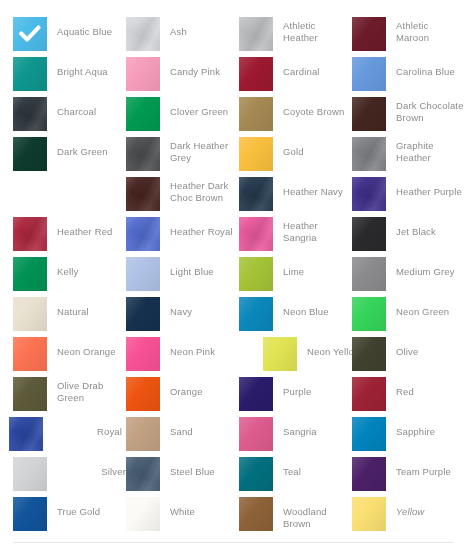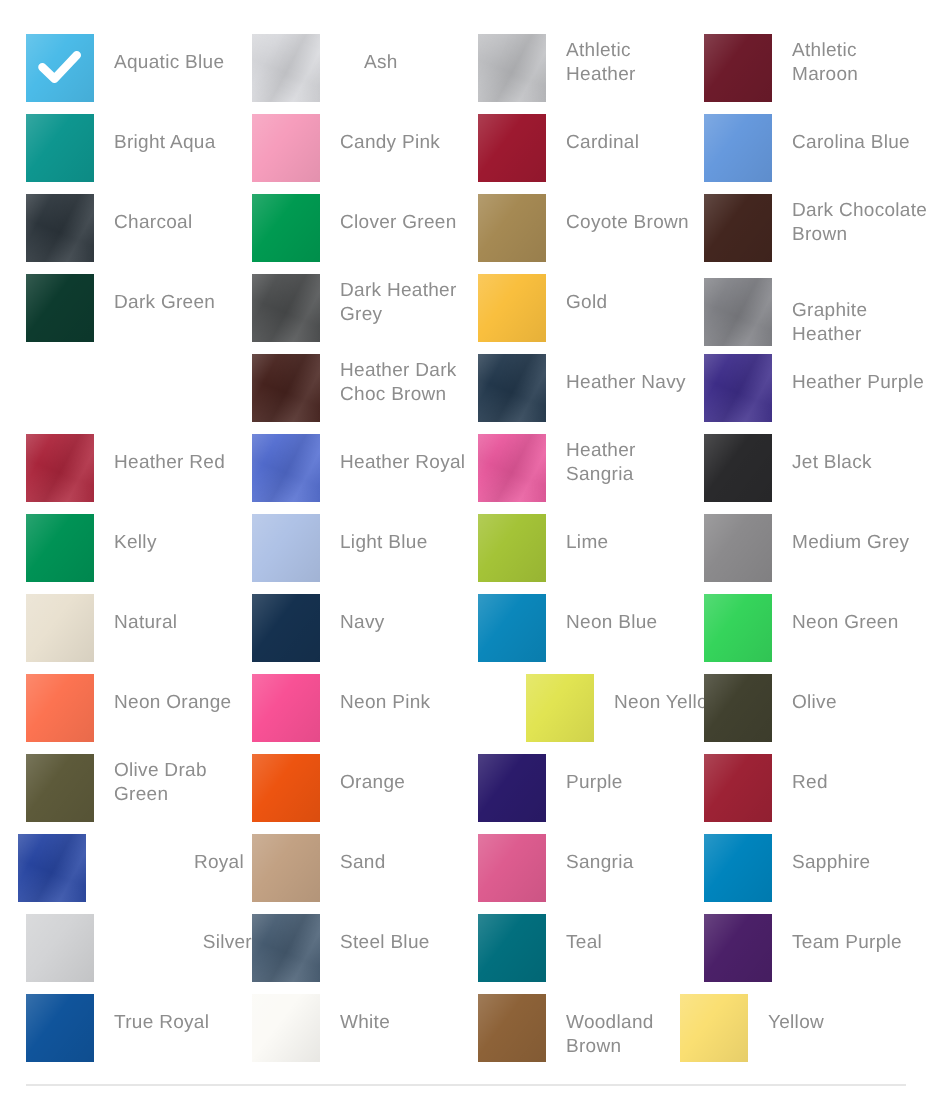--- a/index.html
+++ b/index.html
@@ -89,21 +89,21 @@
       <div class="swatch-chip" style="background-color: rgb(75, 187, 232);">
         <span class="sheen"></span>
         <span class="check-icon">
           <svg width="22" height="18" viewBox="0 0 22 18" aria-hidden="true">
             <path d="M2.2 8.6 L8.2 14.4 L19.4 2.6" fill="none" stroke="#ffffff" stroke-width="4.2" stroke-linecap="round" stroke-linejoin="round"></path>
           </svg>
         </span>
       </div>
       <span class="swatch-label">Aquatic Blue</span>
     </div>
-    <div class="swatch-option" style="left: 126px; top: 17px; gap: 12px;">
+    <div class="swatch-option" style="left: 126px; top: 17px;">
       <div class="swatch-chip" style="background-color: rgb(220, 221, 225);">
         <span class="heather-tex"></span>
       </div>
       <span class="swatch-label">Ash</span>
     </div>
     <div class="swatch-option two-line" style="left: 239px; top: 17px;">
       <div class="swatch-chip" style="background-color: rgb(195, 196, 199);">
         <span class="heather-tex"></span>
       </div>
       <span class="swatch-label">Athletic Heather</span>
@@ -173,21 +173,21 @@
         <span class="heather-tex"></span>
       </div>
       <span class="swatch-label">Dark Heather Grey</span>
     </div>
     <div class="swatch-option" style="left: 239px; top: 137px;">
       <div class="swatch-chip" style="background-color: rgb(249, 191, 62);">
         <span class="sheen"></span>
       </div>
       <span class="swatch-label">Gold</span>
     </div>
-    <div class="swatch-option two-line" style="left: 352px; top: 137px; align-items: flex-end;">
+    <div class="swatch-option two-line" style="left: 352px; top: 137px;">
       <div class="swatch-chip" style="background-color: rgb(132, 133, 138);">
         <span class="heather-tex"></span>
       </div>
       <span class="swatch-label">Graphite Heather</span>
     </div>
     <div class="swatch-option two-line" style="left: 126px; top: 177px;">
       <div class="swatch-chip" style="background-color: rgb(74, 37, 32);">
         <span class="heather-tex"></span>
       </div>
       <span class="swatch-label">Heather Dark Choc Brown</span>
@@ -369,34 +369,34 @@
     <div class="swatch-option" style="left: 352px; top: 457px;">
       <div class="swatch-chip" style="background-color: rgb(75, 32, 104);">
         <span class="sheen"></span>
       </div>
       <span class="swatch-label">Team Purple</span>
     </div>
     <div class="swatch-option" style="left: 13px; top: 497px;">
       <div class="swatch-chip" style="background-color: rgb(16, 84, 155);">
         <span class="sheen"></span>
       </div>
-      <span class="swatch-label">True Royal</span>
+      <span class="swatch-label">True Gold</span>
     </div>
     <div class="swatch-option" style="left: 126px; top: 497px;">
       <div class="swatch-chip" style="background-color: rgb(251, 250, 246);">
         <span class="sheen"></span>
       </div>
       <span class="swatch-label">White</span>
     </div>
     <div class="swatch-option" style="left: 239px; top: 497px;">
       <div class="swatch-chip" style="background-color: rgb(141, 98, 56);">
         <span class="sheen"></span>
       </div>
       <span class="swatch-label">Woodland Brown</span>
     </div>
-    <div class="swatch-option" style="left: 340px; top: 497px;">
+    <div class="swatch-option" style="left: 352px; top: 497px; font-style: italic;">
       <div class="swatch-chip" style="background-color: rgb(250, 223, 114);">
         <span class="sheen"></span>
       </div>
       <span class="swatch-label">Yellow</span>
     </div>
   </div>
 <div id="bottom-divider"></div>
 
 </body></html>

